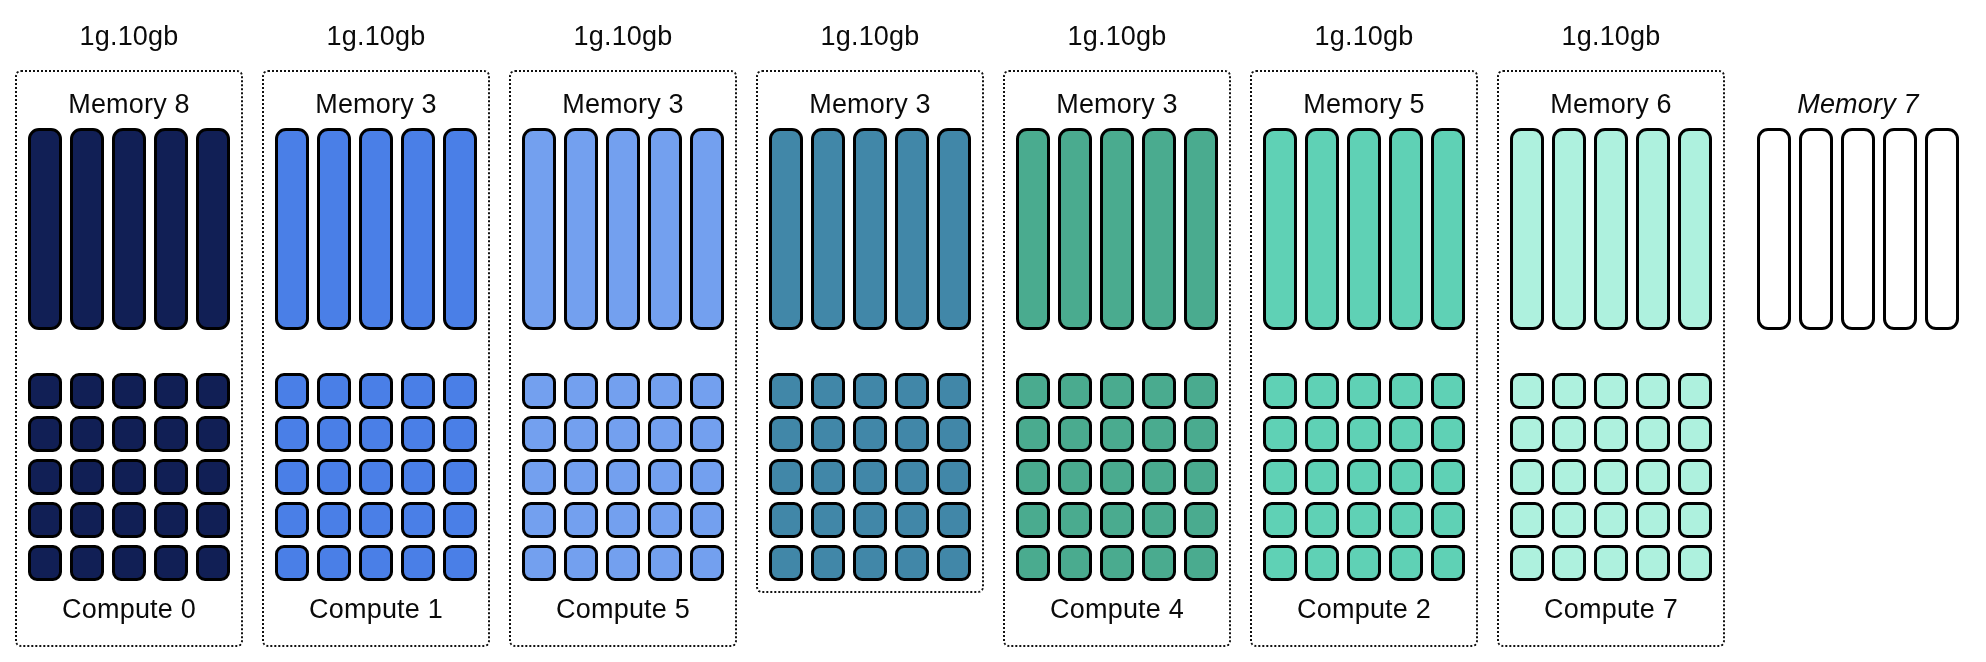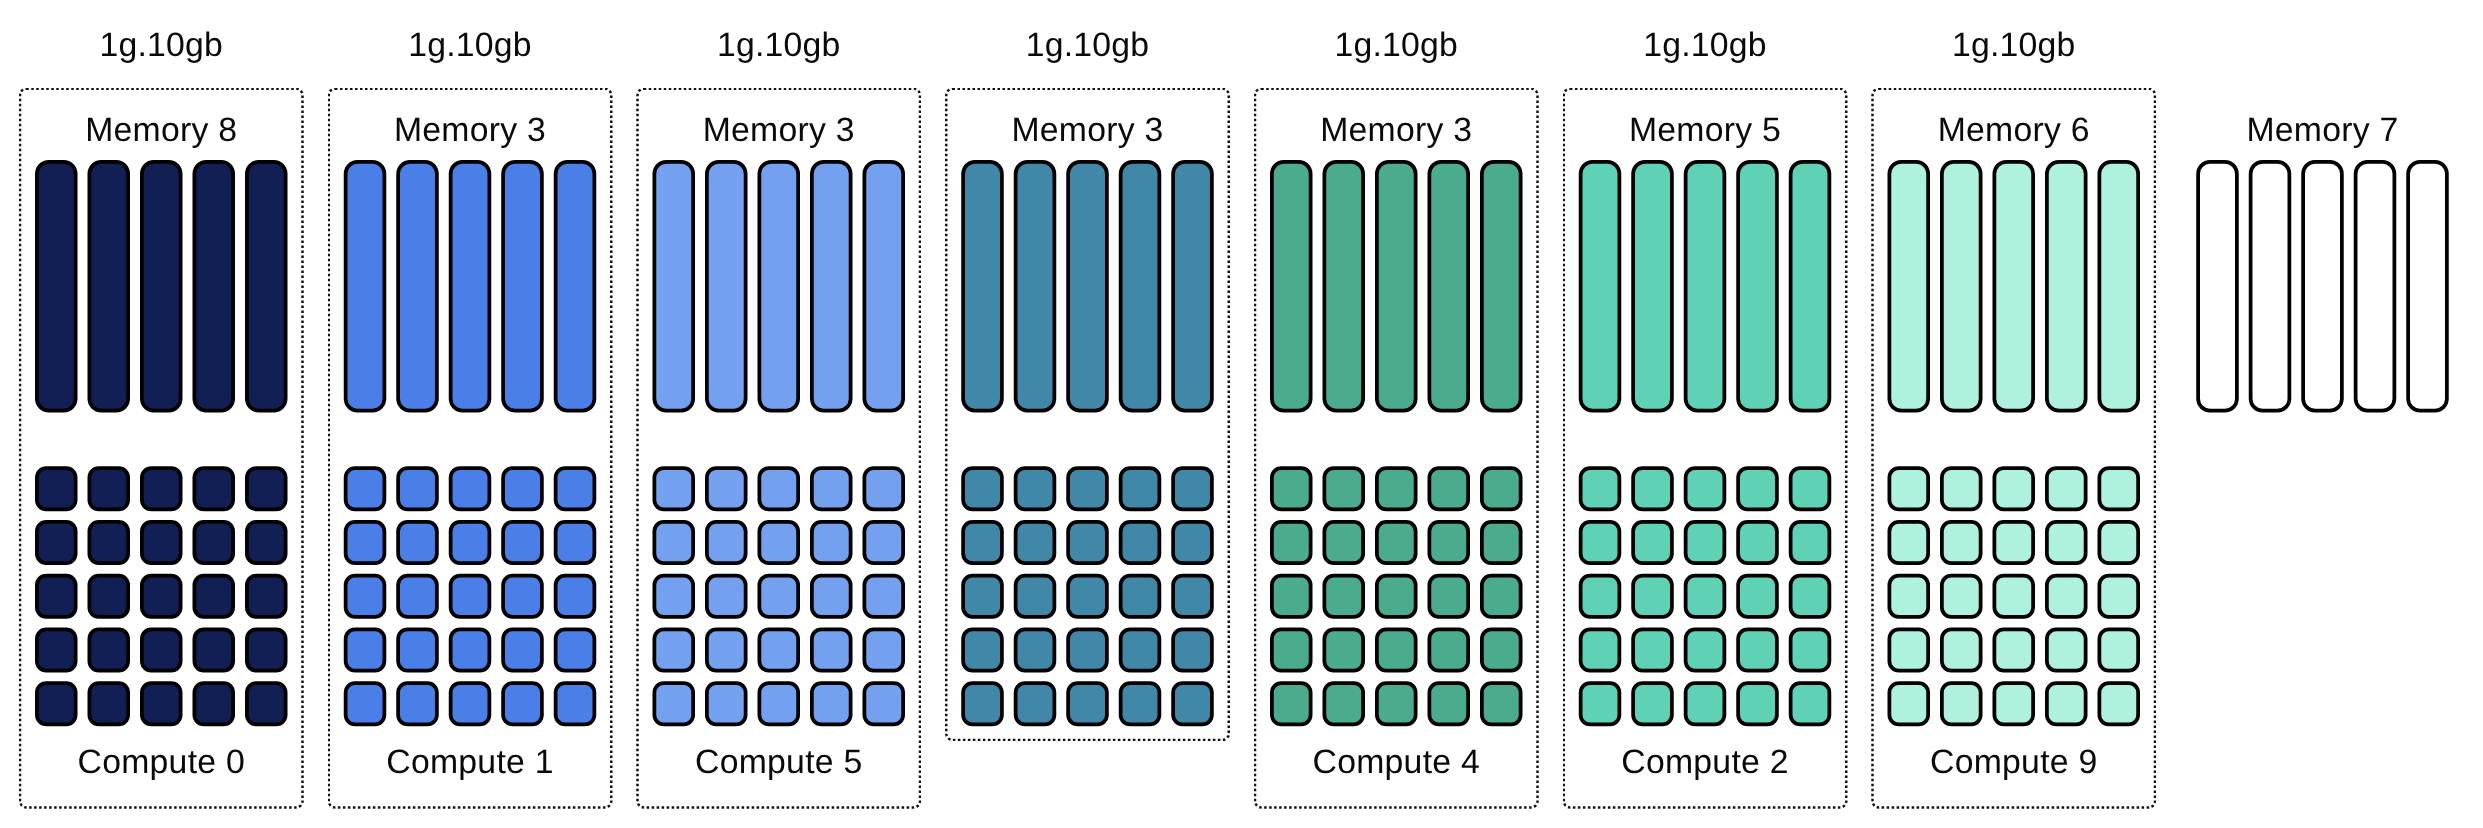--- a/index.html
+++ b/index.html
@@ -39,20 +39,21 @@
     border: 2px dotted #111111;
     border-radius: 6px;
     padding: 8px 11px 10px 11px;
     display: flex;
     flex-direction: column;
     align-items: center;
     background: #ffffff;
   }
   .group-box.bare {
     border-color: transparent;
+    font-style: italic;
   }
   .section-label {
     height: 48px;
     display: flex;
     align-items: center;
     justify-content: center;
     font-size: 27px;
     letter-spacing: 0.2px;
   }
   .bars {
@@ -369,21 +370,21 @@
           <div class="cell" style="background: rgb(174, 241, 222);"></div>
           <div class="cell" style="background: rgb(174, 241, 222);"></div>
           <div class="cell" style="background: rgb(174, 241, 222);"></div>
           <div class="cell" style="background: rgb(174, 241, 222);"></div>
           <div class="cell" style="background: rgb(174, 241, 222);"></div>
           <div class="cell" style="background: rgb(174, 241, 222);"></div>
           <div class="cell" style="background: rgb(174, 241, 222);"></div>
           <div class="cell" style="background: rgb(174, 241, 222);"></div>
           <div class="cell" style="background: rgb(174, 241, 222);"></div>
         </div>
-        <div class="compute-label">Compute 9</div>
+        <div class="compute-label">Compute 7</div>
       </div>
     </div>
     <div class="column">
       <div class="profile-label"></div>
       <div class="group-box bare">
         <div class="section-label">Memory 7</div>
         <div class="bars">
           <div class="bar" style="background: rgb(255, 255, 255);"></div>
           <div class="bar" style="background: rgb(255, 255, 255);"></div>
           <div class="bar" style="background: rgb(255, 255, 255);"></div>

